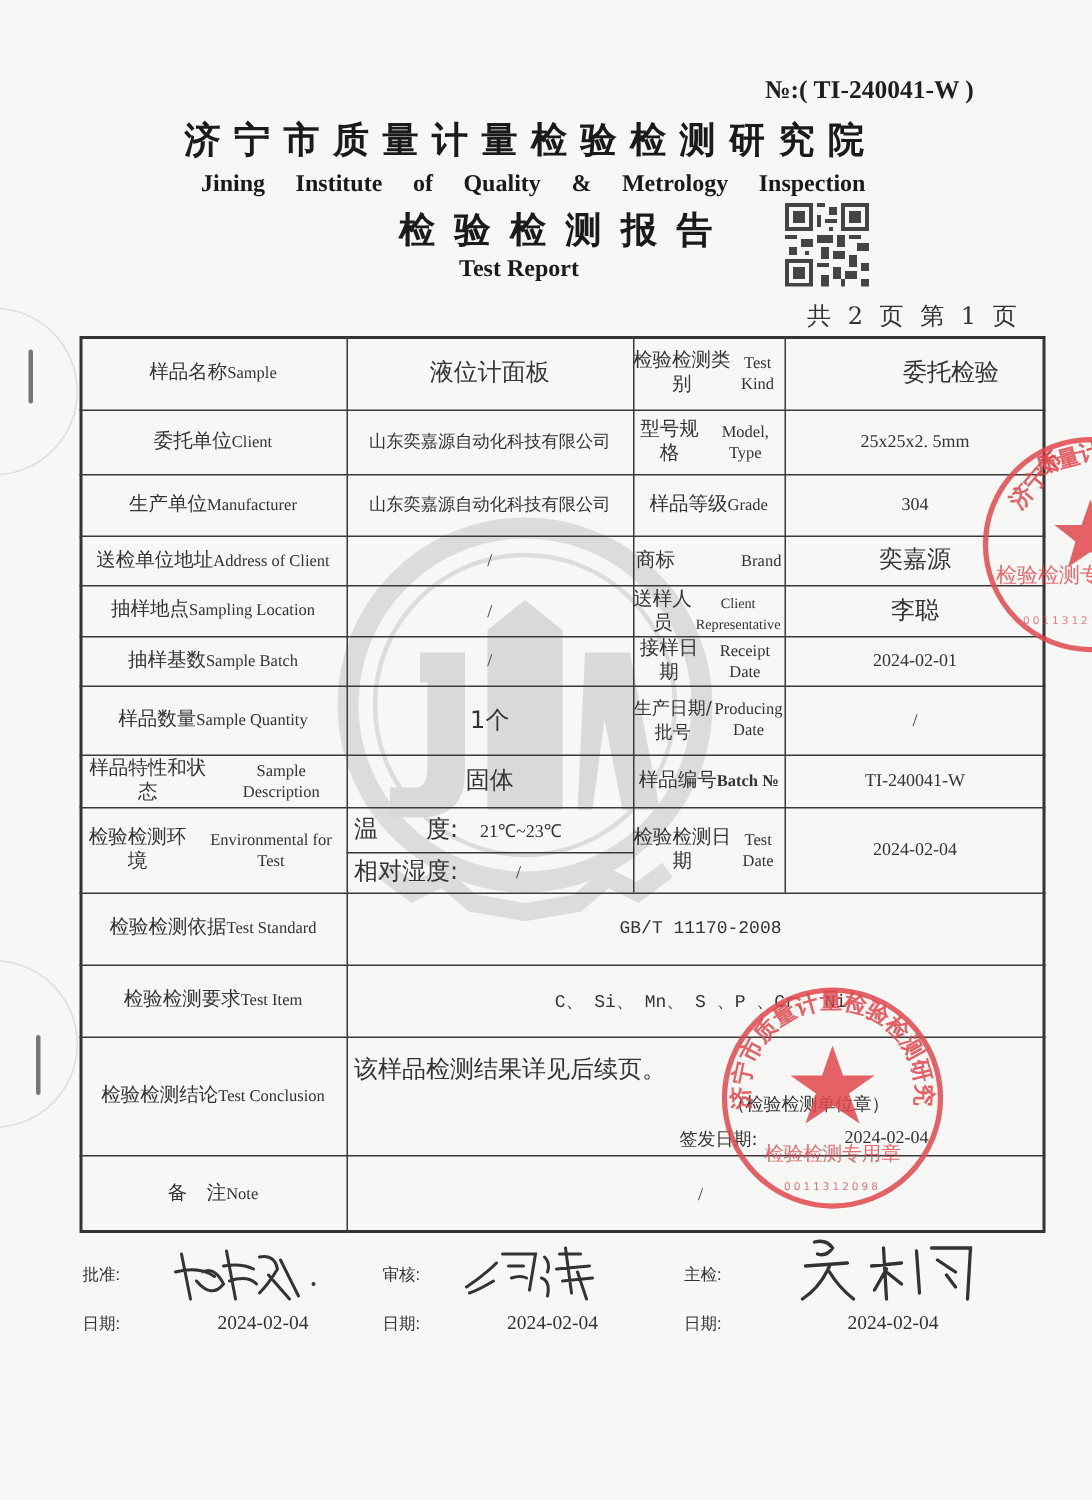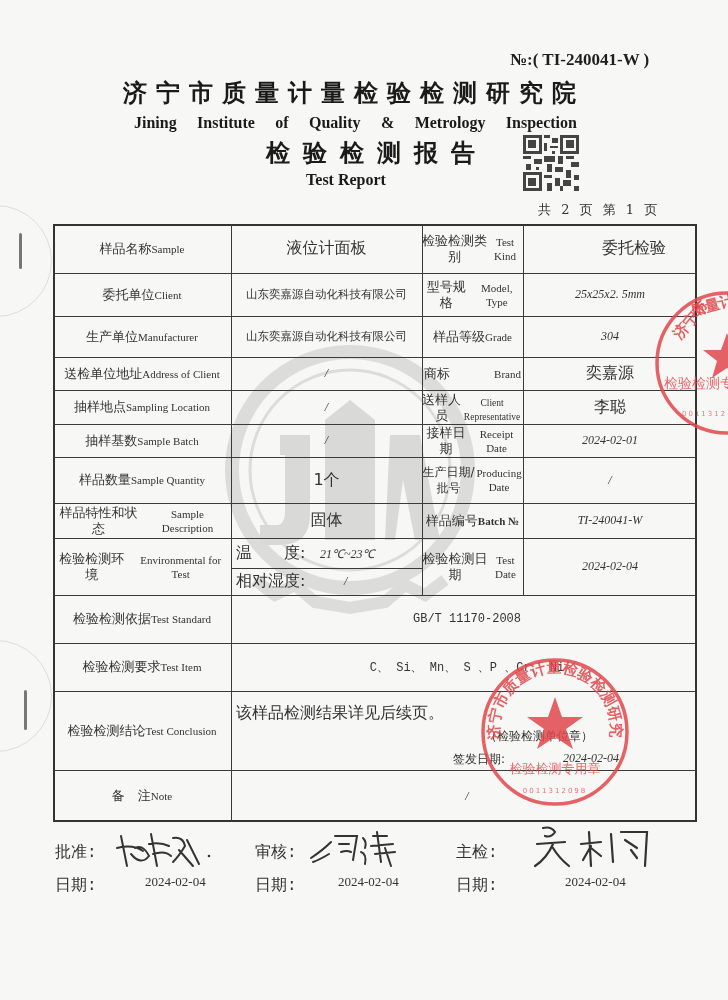--- a/index.html
+++ b/index.html
@@ -11,36 +11,36 @@
   }
   .abs { position:absolute; }
   .report-no { left:510px; top:50px; font-family:"Liberation Serif", serif; font-weight:bold; font-size:17px; letter-spacing:0px; color:#1e1e1e; }
   .title-cn { left:0; width:728px; top:77px; text-align:center; font-weight:bold; font-size:24px; letter-spacing:9px; padding-left:0; color:#1a1a1a; font-family:"DejaVu Sans", sans-serif; }
   .title-cn span{ display:inline-block; margin-left:-20px; }
   .title-en { left:134px; width:443px; top:114px; font-family:"Liberation Serif", serif; font-weight:bold; font-size:16px; color:#1a1a1a; display:flex; justify-content:space-between; }
   .report-cn { left:266px; top:137px; font-weight:bold; font-size:24px; letter-spacing:13px; color:#1a1a1a; font-family:"DejaVu Sans", sans-serif; }
   .report-en { left:0; width:728px; top:171px; text-align:center; font-family:"Liberation Serif", serif; font-weight:bold; font-size:16px; color:#1a1a1a; }
   .report-en span { margin-left:-36px; display:inline-block; }
   .qr { left:520px; top:135px; width:62px; height:56px; }
-  .page-info { left:538px; top:201px; font-size:13px; letter-spacing:3px; color:#333; }
+  .page-info { left:538px; top:201px; font-size:16px; letter-spacing:3px; color:#333; }
 
   .tbl { left:53px; top:224px; width:644px; height:598px; border:2px solid #333; box-sizing:border-box; }
   .hline { position:absolute; height:0; border-top:1.5px solid #3a3a3a; }
   .vline { position:absolute; width:0; border-left:1.5px solid #3a3a3a; }
   .cell { position:absolute; display:flex; align-items:center; justify-content:center; text-align:center; box-sizing:border-box; }
   .cn { font-size:13px; line-height:16px; color:#333; font-family:"DejaVu Sans", sans-serif; }
   .en { font-size:11px; line-height:14px; color:#333; font-family:"Liberation Serif", serif; }
   .val { font-size:16px; color:#333; font-family:"DejaVu Sans", sans-serif; }
-  .valr { font-size:12px; color:#333; font-family:"Liberation Serif", serif;font-style:italic; }
+  .valr { font-size:12px; color:#333; font-family:"Liberation Serif", serif; }
   .mono { font-family:"Liberation Mono", monospace; font-size:12px; color:#333; }
   .left { align-items:center; text-align:left; padding-left:6px; }
 
   .watermark { left:215px; top:340px; width:270px; height:280px; opacity:0.16; }
   .seal { position:absolute; }
-  .foot-label { font-size:16px; color:#333; font-family:Liberation Mono, monospace; }
+  .foot-label { font-size:11px; color:#333; font-family:Liberation Sans, sans-serif; }
   .foot-date { font-size:13px; color:#333; font-family:"Liberation Serif", serif; }
   .sig { position:absolute; }
   .binding { position:absolute; width:3px; background:#777; border-radius:2px; }
   .punch { position:absolute; border:1px solid #ddd; border-radius:50%; }
 </style>
 </head>
 <body>
 
 <div class="punch" style="left:-60px;top:205px;width:110px;height:110px;"></div>
 <div class="binding" style="left:19px;top:233px;height:36px;"></div>

